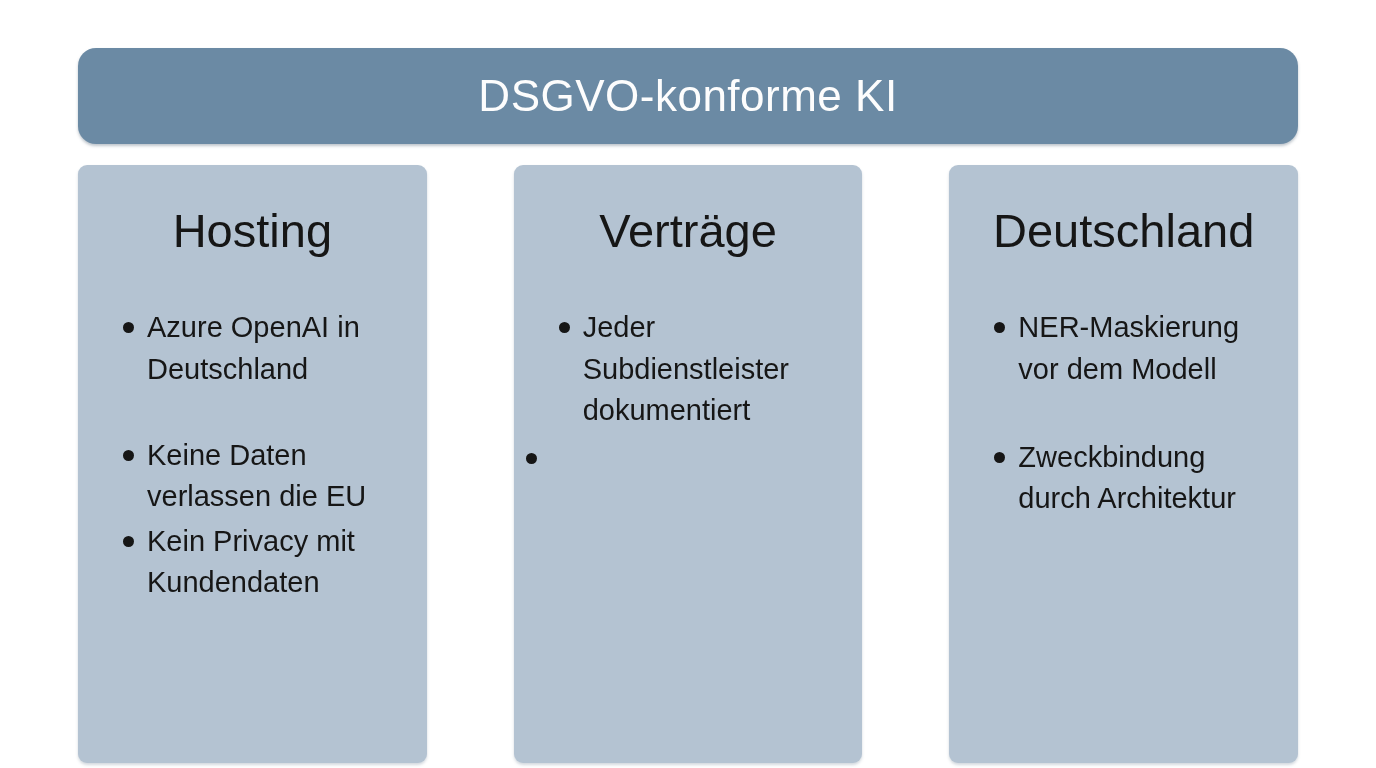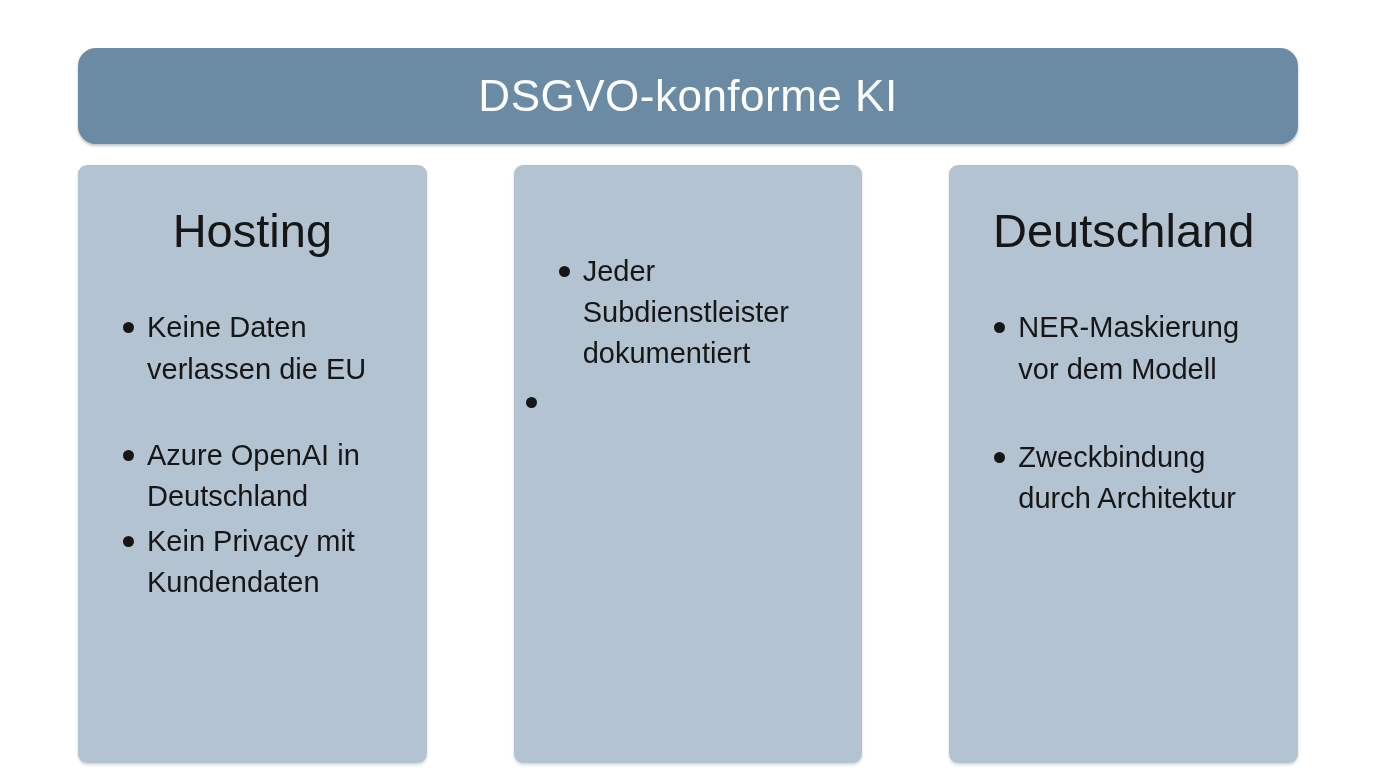--- a/index.html
+++ b/index.html
@@ -106,34 +106,35 @@
     <div class="header-title">DSGVO-konforme KI</div>
   </div>
 
   <div class="columns">
 
     <div class="card card-0">
       <h2 class="card-title">Hosting</h2>
       <ul class="bullets">
         <li>
           <span class="dot"></span>
-          <span>Keine Daten verlassen die EU</span>
+          <span>Azure OpenAI in Deutschland</span>
         </li>
         <li>
           <span class="dot"></span>
-          <span>Azure OpenAI in Deutschland</span>
+          <span>Keine Daten verlassen die EU</span>
         </li>
         <li>
           <span class="dot"></span>
           <span>Kein Privacy mit Kundendaten</span>
         </li>
       </ul>
     </div>
 
     <div class="card card-1">
+      <h2 class="card-title">Verträge</h2>
       <ul class="bullets">
         <li>
           <span class="dot"></span>
           <span>Jeder Subdienstleister dokumentiert</span>
         </li>
         <li>
           <span class="dot"></span>
         </li>
       </ul>
     </div>

